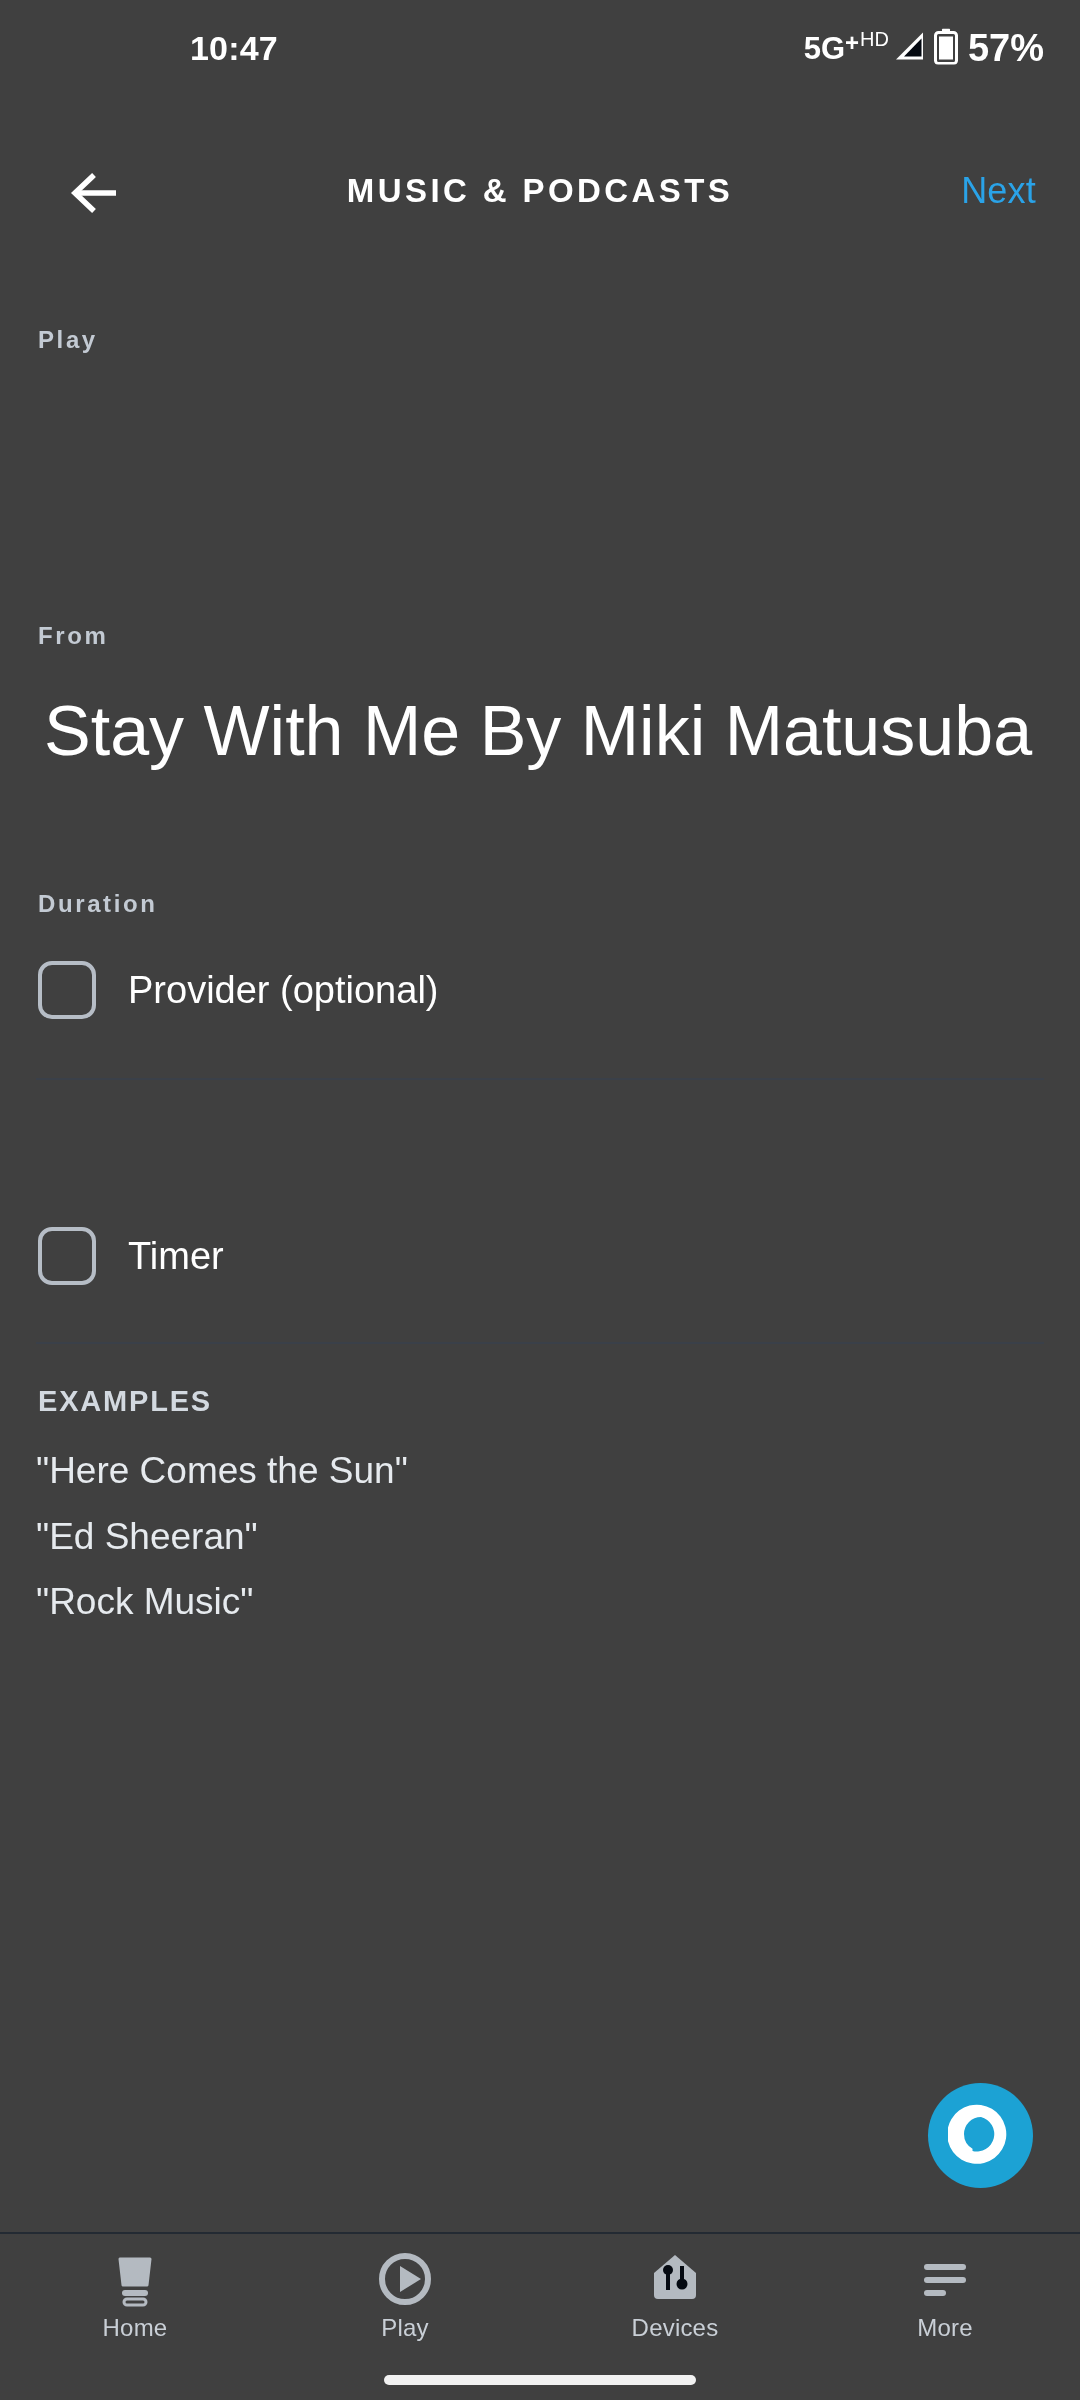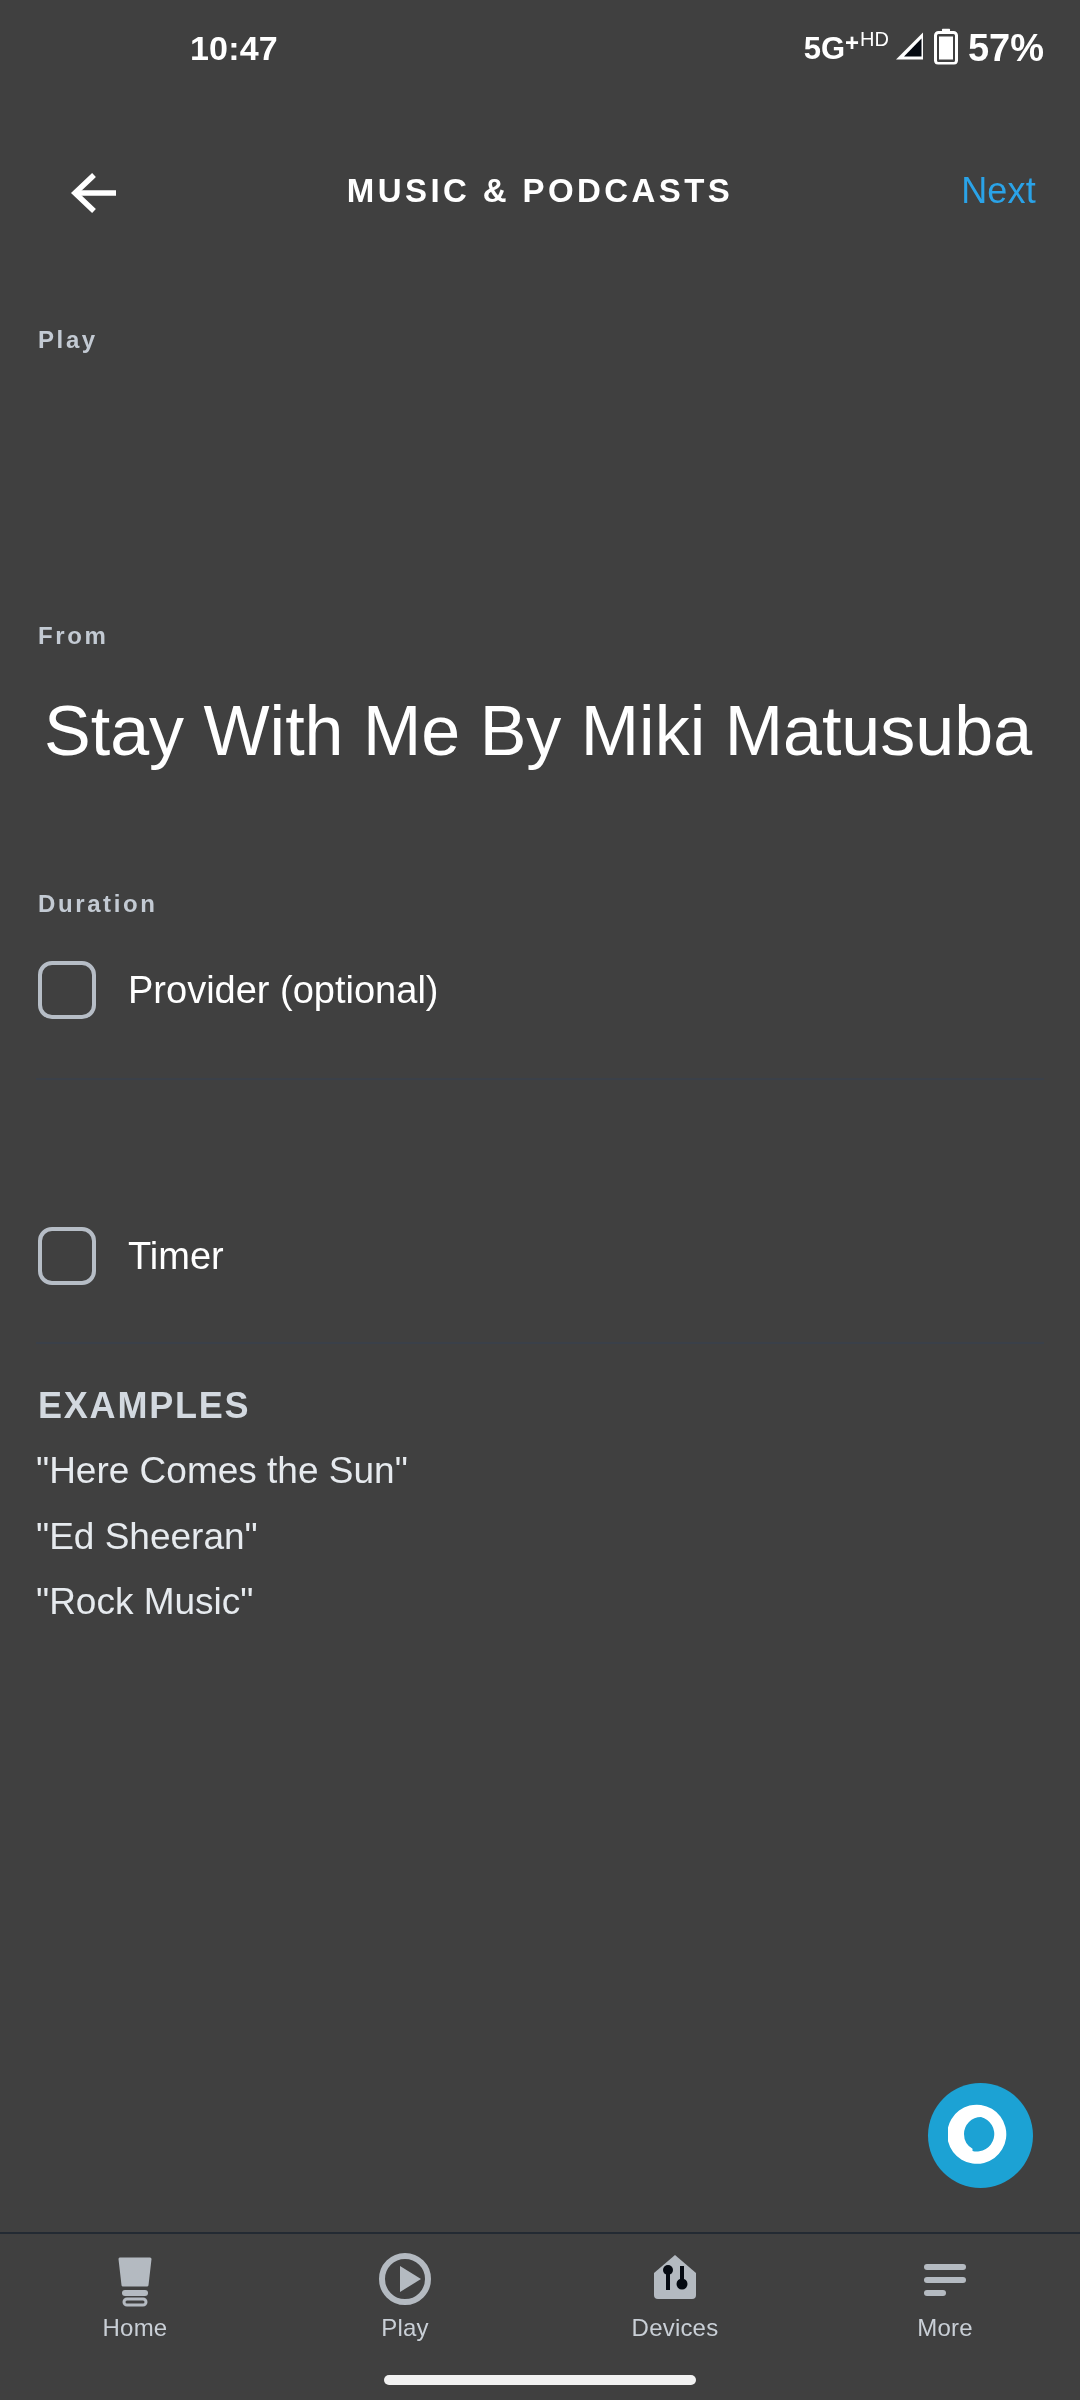--- a/index.html
+++ b/index.html
@@ -99,21 +99,21 @@
 
   .divider {
     position:absolute; left:36px; width:1008px; height:2px;
     background:#3a4049;
   }
   .div-1 { top:828px; }
   .div-2 { top:1092px; }
 
   .examples-head {
     position:absolute; left:38px; top:1135px;
-    font-size:36px; font-weight:700; letter-spacing:1.8px; color:#d3d9e0;
+    font-size:29px; font-weight:700; letter-spacing:1.8px; color:#d3d9e0;
   }
   .example {
     position:absolute; left:36px;
     font-size:37px; font-weight:400; color:#e6eaee;
   }
   .ex-0 { top:1200px; }
   .ex-1 { top:1266px; }
   .ex-2 { top:1331px; }
 
   

